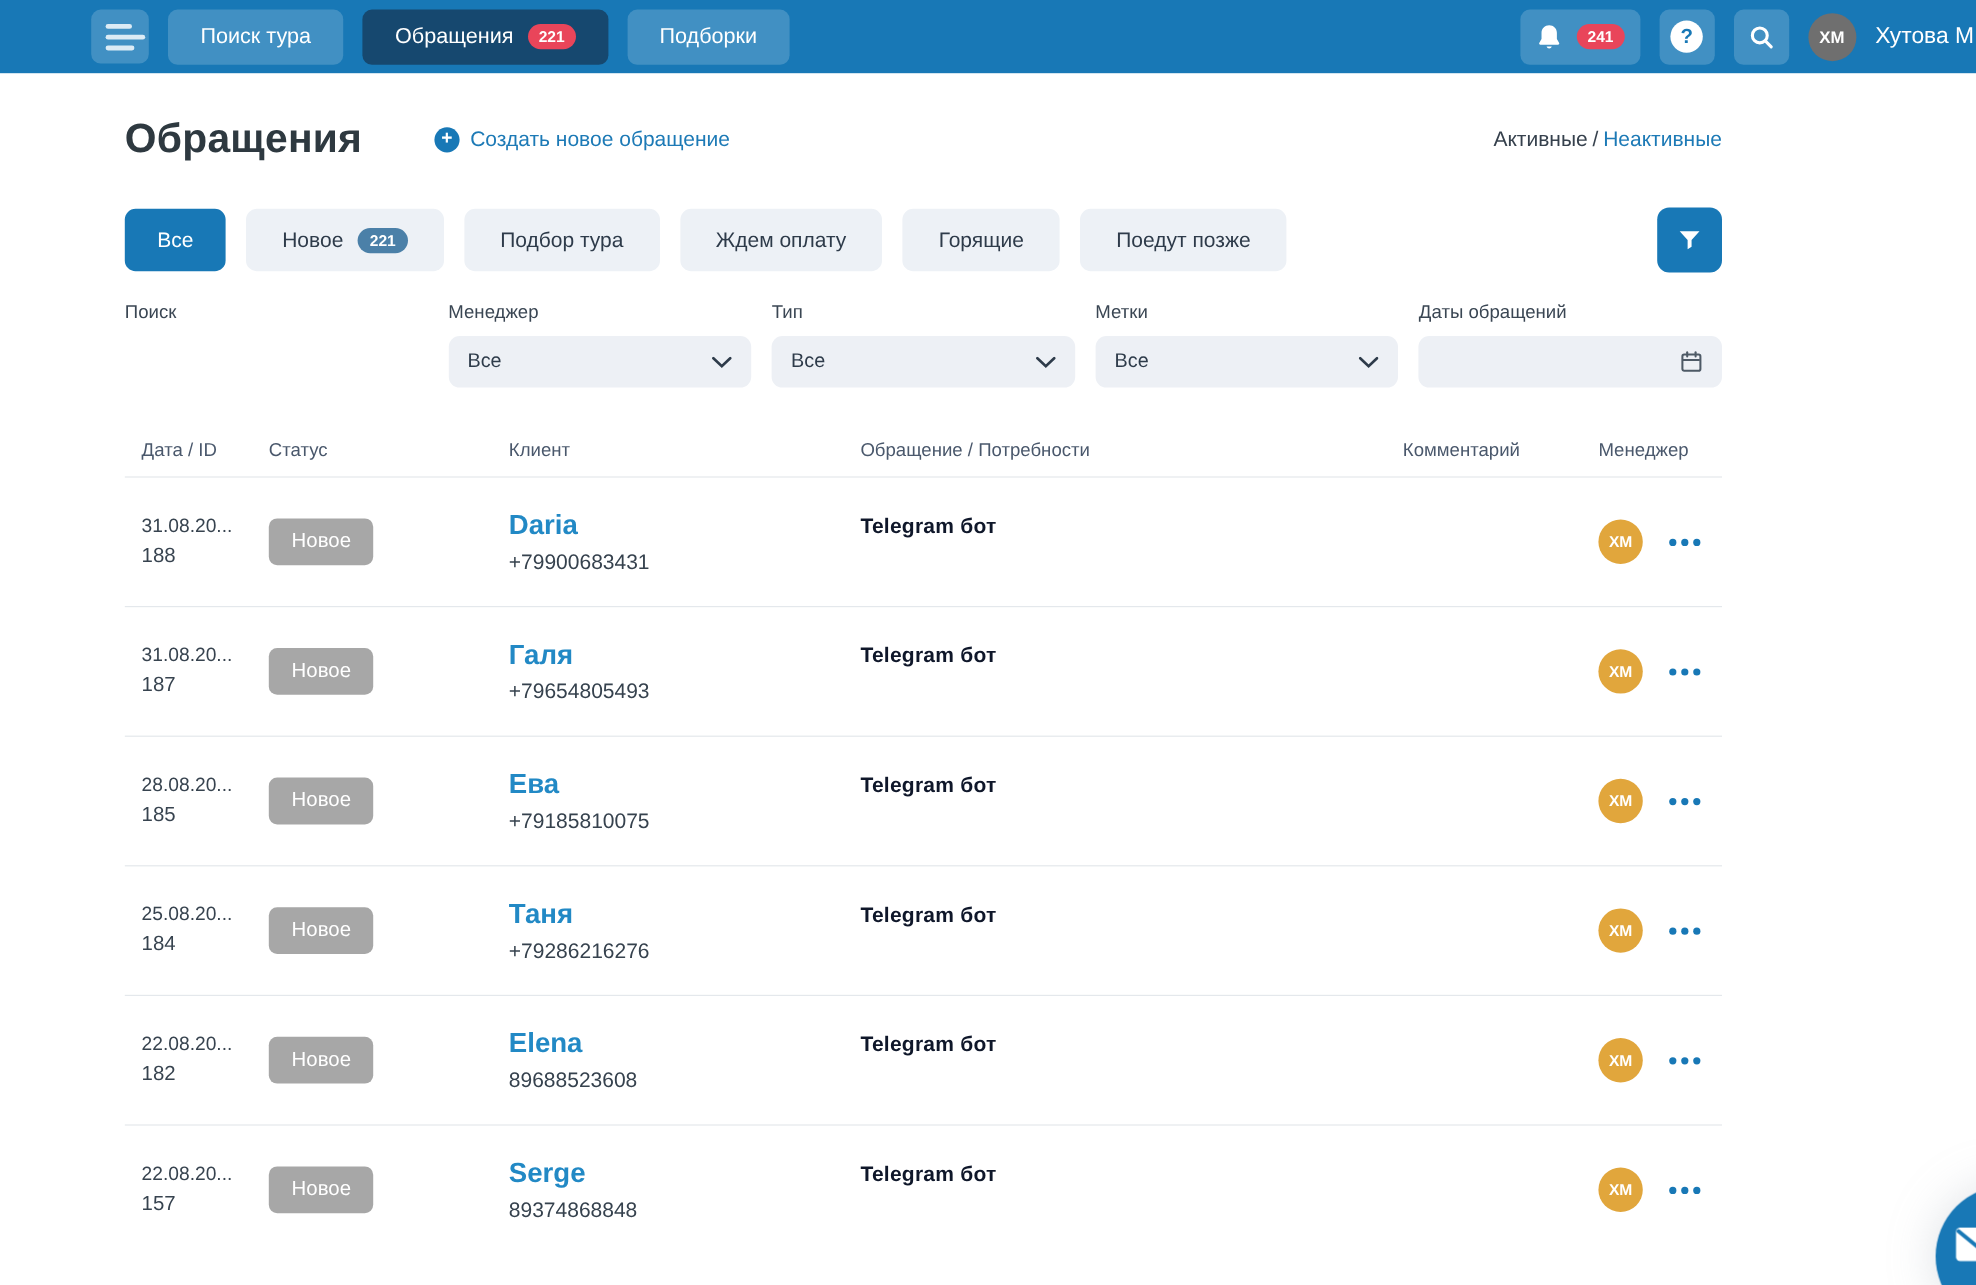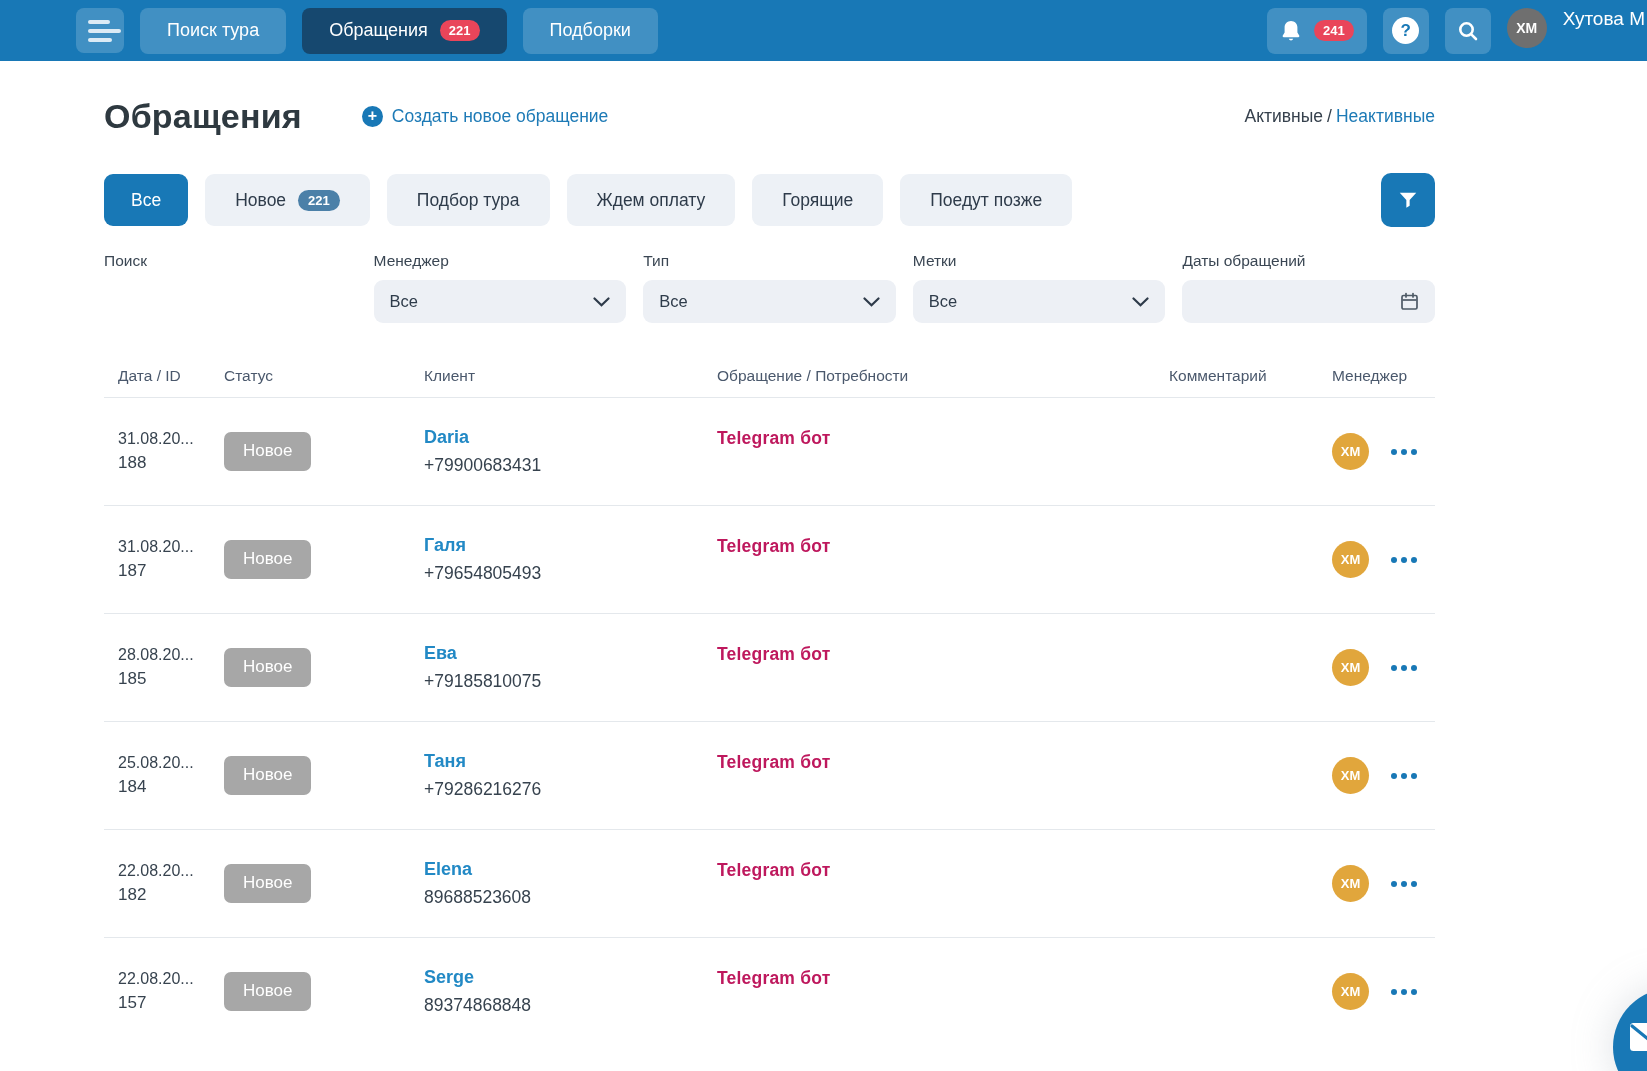--- a/index.html
+++ b/index.html
@@ -31,21 +31,21 @@
   .tbtn{background:rgba(255,255,255,.18);border:none;border-radius:8px;height:46px;
     padding:0 27px;color:#fff;font-size:18px;font-weight:500;display:flex;align-items:center;gap:12px;
     font-family:inherit;cursor:pointer;white-space:nowrap;}
   .tbtn.active{background:var(--nav-active);}
   .burger{width:48px;height:45px;padding:0;display:flex;flex-direction:column;justify-content:center;align-items:flex-start;gap:5px;padding-left:12px;}
   .burger i{display:block;height:4px;border-radius:2px;background:#DCEBF5;}
   .burger i:nth-child(1){width:22px;}
   .burger i:nth-child(2){width:33px;}
   .burger i:nth-child(3){width:24px;}
   .badge-red{background:var(--red);color:#fff;font-size:13px;font-weight:700;padding:4px 9px;border-radius:12px;line-height:1;}
-  .tb-right{margin-left:auto;display:flex;gap:16px;padding-right:2px;}
+  .tb-right{margin-left:auto;display:flex;align-items:center;gap:16px;padding-right:2px;}
   .icon-btn{width:46px;height:46px;padding:0;justify-content:center;}
   .bell-btn{padding:0 13px;}
   .help-bubble{width:27px;height:27px;border-radius:50%;background:#fff;color:var(--accent);
     font-size:17px;font-weight:700;display:flex;align-items:center;justify-content:center;line-height:1;}
   .avatar-top{width:40px;height:40px;border-radius:50%;background:#6F6F6F;color:#fff;font-size:14px;
     font-weight:600;display:flex;align-items:center;justify-content:center;flex:0 0 auto;}
   .user-name{color:#fff;font-size:19px;font-weight:500;white-space:nowrap;}
 
   
   .container{width:1331px;margin-left:104px;}
@@ -82,24 +82,24 @@
   .chev{flex:0 0 auto;}
 
   
   .table{margin-top:44px;}
   .thead,.trow{display:grid;grid-template-columns:106px 200px 293px 452px 163px 103px;padding-left:14px;}
   .thead{font-size:15.5px;color:#4A586C;font-weight:500;padding-bottom:12px;}
   .trow{border-top:1px solid var(--border);height:108px;align-items:center;}
   .cell-date .date{font-size:16px;color:#37434F;margin-bottom:5px;white-space:nowrap;}
   .cell-date .rid{font-size:17px;color:#37434F;}
   .badge-status{background:var(--status-gray);color:#fff;font-size:17px;padding:9px 19px;border-radius:7px;display:inline-block;line-height:1.2;}
-  .client{color:var(--client);font-size:18px;font-weight:600;cursor:pointer;text-decoration:none;display:inline-block;text-align:right;}
+  .client{color:var(--client);font-size:23px;font-weight:600;cursor:pointer;text-decoration:none;display:inline-block;text-align:right;}
   .phone{color:#36424E;font-size:17.5px;margin-top:7px;}
   .cell-req{transform:translateY(-13px);}
-  .req{font-weight:700;font-size:17.5px;color:#be185d;letter-spacing:.2px;}
+  .req{font-weight:700;font-size:17.5px;color:#0f172a;letter-spacing:.2px;}
   .cell-comment{font-size:16px;color:#37434F;}
   .cell-manager{display:flex;align-items:center;gap:22px;}
   .avatar-gold{width:37px;height:37px;border-radius:50%;background:var(--gold);color:#fff;font-size:13px;
     font-weight:600;display:flex;align-items:center;justify-content:center;flex:0 0 auto;}
   .dots{display:flex;gap:4px;cursor:pointer;padding:4px 0;}
   .dots i{width:6px;height:6px;border-radius:50%;background:var(--accent);}
 
   
   .chat-fab{position:fixed;width:118px;height:118px;border-radius:50%;background:var(--accent);
     right:-84px;bottom:-35px;cursor:pointer;box-shadow:0 0 40px rgba(160,170,180,.35);}

